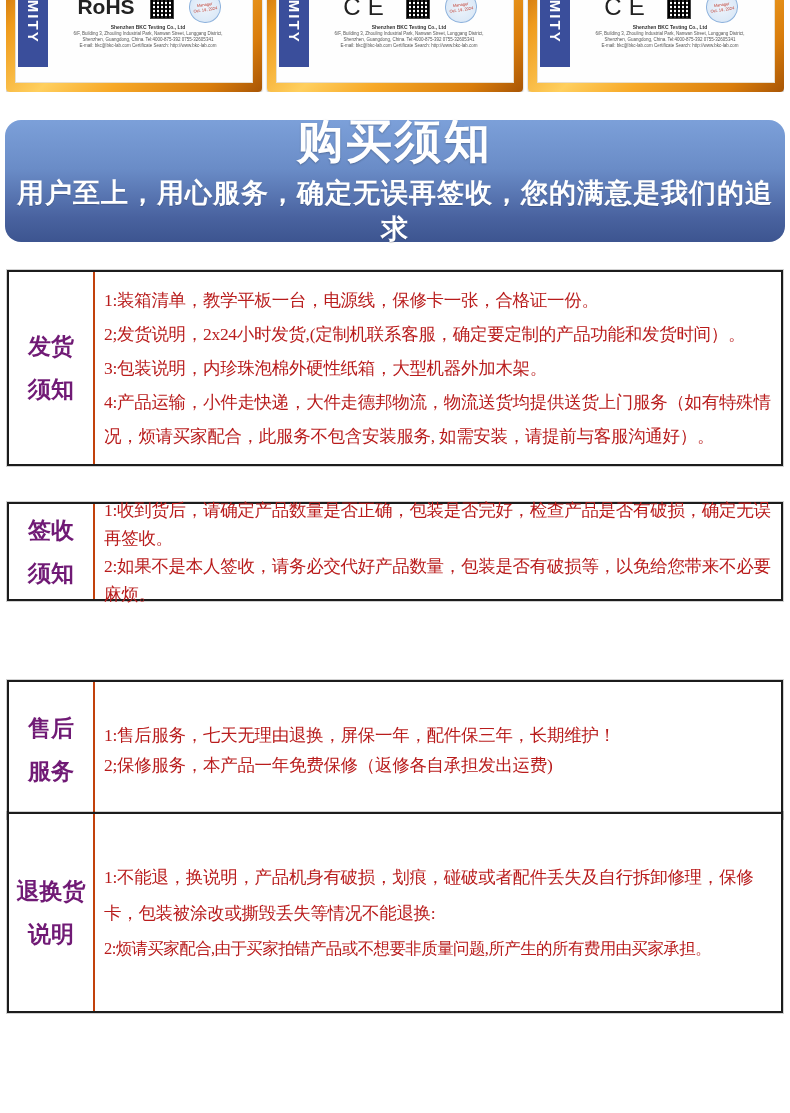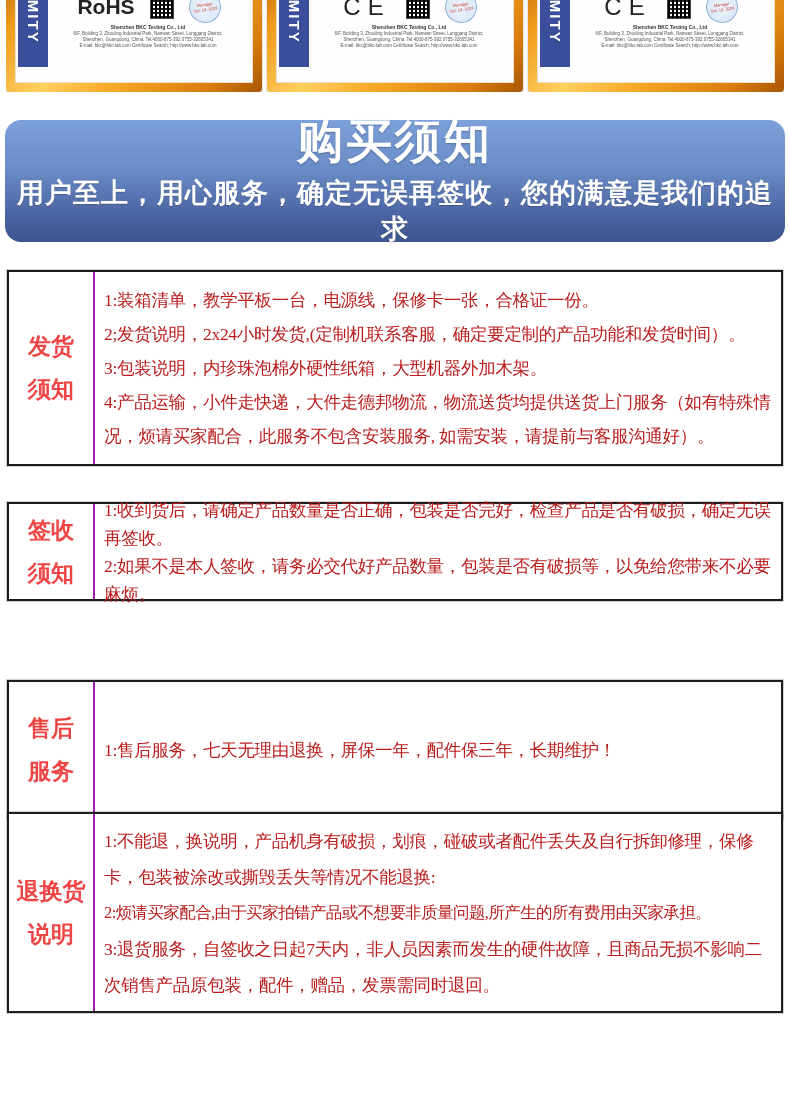--- a/index.html
+++ b/index.html
@@ -41,23 +41,23 @@
           text-align:center;}
   .banner-title{color:#fff;font-weight:800;font-size:46px;letter-spacing:3px;line-height:52px;
                 text-shadow:0 1px 2px rgba(0,0,0,.25);}
   .banner-sub{color:#fff;font-weight:700;font-size:27px;margin-top:8px;letter-spacing:1px;
               text-shadow:0 1px 1px rgba(0,0,0,.2);}
 
   
   .sec{position:absolute;left:7px;width:776px;box-sizing:border-box;
        border:2px solid #1c1c1c;box-shadow:0 0 0 1px rgba(0,0,0,.18);
        background:#fff;display:flex;}
-  .sec-label{width:84px;flex:0 0 84px;border-right:2px solid #a21caf;
+  .sec-label{width:84px;flex:0 0 84px;border-right:2px solid #c2410c;
              display:flex;flex-direction:column;align-items:center;justify-content:center;
-             gap:12px;font-weight:700;font-size:23px;color:#ef4444;
+             gap:12px;font-weight:700;font-size:23px;color:#701a75;
              font-family:"Liberation Sans","DejaVu Sans",sans-serif;}
   .sec-body{flex:1;display:flex;flex-direction:column;justify-content:center;
             padding:10px 6px 10px 9px;font-family:"Liberation Serif","DejaVu Serif",serif;
             font-size:17.5px;color:#b91c1c;letter-spacing:-0.3px;}
   .sec-body p{margin:0;}
   .sec1{top:270px;height:196px;}   .sec1 .sec-body p{line-height:34px;}
   .sec2{top:502px;height:99px;}   .sec2 .sec-body p{line-height:28px;}
   .sec3{top:680px;height:139px;}   .sec3 .sec-body p{line-height:30px;}
   .sec4{top:812px;height:201px;}   .sec4 .sec-body p{line-height:36px;}
   .sec4 .sec-body p:nth-child(2){font-size:16.5px;letter-spacing:-0.6px;}
@@ -166,28 +166,28 @@
     </div>
   </div>
 
   <div class="sec sec3">
     <div class="sec-label">
       <span>售后</span>
       <span>服务</span>
     </div>
     <div class="sec-body">
       <p>1:售后服务，七天无理由退换，屏保一年，配件保三年，长期维护！</p>
+      <p>2;保修服务，本产品一年免费保修（返修各自承担发出运费)</p>
     </div>
   </div>
 
   <div class="sec sec4">
     <div class="sec-label">
       <span>退换货</span>
       <span>说明</span>
     </div>
     <div class="sec-body">
       <p>1:不能退，换说明，产品机身有破损，划痕，碰破或者配件丢失及自行拆卸修理，保修卡，包装被涂改或撕毁丢失等情况不能退换:</p>
       <p>2:烦请买家配合,由于买家拍错产品或不想要非质量问题,所产生的所有费用由买家承担。</p>
-      <p>3:退货服务，自签收之日起7天内，非人员因素而发生的硬件故障，且商品无损不影响二次销售产品原包装，配件，赠品，发票需同时退回。</p>
     </div>
   </div>
 
 </div>
 
 </body></html>

